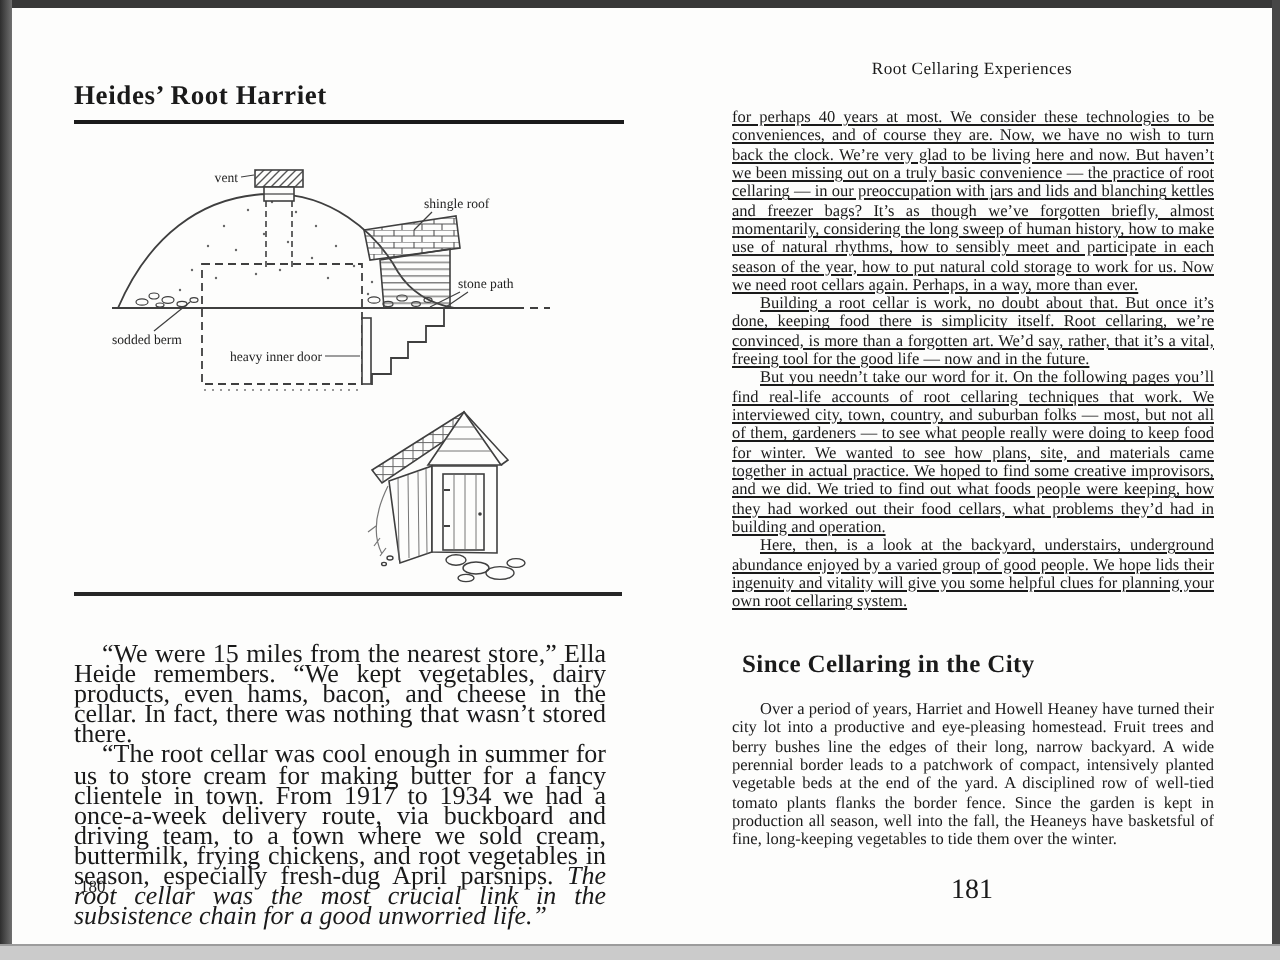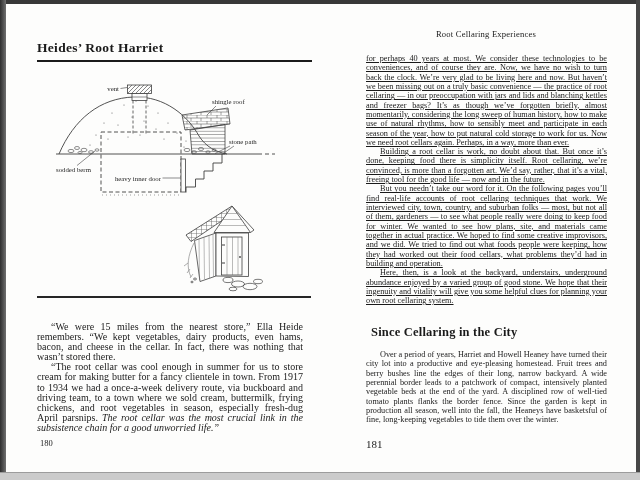--- a/index.html
+++ b/index.html
@@ -9,33 +9,33 @@
   .edge-top{position:absolute;left:0;top:0;width:640px;height:4px;background:#383838;}
   .edge-left{position:absolute;left:0;top:0;width:6px;height:473px;background:linear-gradient(to right,#2e2e2e,#707070);}
   .edge-right{position:absolute;right:0;top:0;width:4px;height:473px;background:#474747;}
   .edge-bottom{position:absolute;left:0;top:472px;width:640px;height:8px;background:#cbcbcb;border-top:1px solid #9c9c9c;box-sizing:border-box;}
 
   
   .heading-left{position:absolute;left:37px;top:40px;font-size:13.5px;font-weight:bold;letter-spacing:.3px;}
   .rule-heading{position:absolute;left:37px;top:60px;width:275px;height:2px;background:#1b1b1b;}
   .illustration{position:absolute;left:44px;top:73px;}
   .rule-under-figure{position:absolute;left:37px;top:296px;width:274px;height:1.5px;background:#262626;}
-  .body-left{position:absolute;left:37px;top:322px;width:266px;font-size:10px;line-height:10.1px;text-align:justify;}
+  .body-left{position:absolute;left:37px;top:322px;width:266px;font-size:13px;line-height:10.1px;text-align:justify;}
   .body-left p{margin:0;text-indent:14px;}
   .pageno-left{position:absolute;left:40px;top:438px;font-size:8.5px;}
 
   
   .running-head{position:absolute;left:366px;top:29px;width:240px;text-align:center;font-size:8.6px;letter-spacing:.2px;}
   .body-right{position:absolute;left:366px;top:54px;width:241px;font-size:8.25px;line-height:9.32px;text-align:justify;text-decoration:underline;}
   .body-right p{margin:0;text-indent:14px;}
   .body-right p.cont{text-indent:0;}
   .section-heading{position:absolute;left:371px;top:325px;font-size:12.5px;font-weight:bold;letter-spacing:.2px;}
   .body-right2{position:absolute;left:366px;top:350px;width:241px;font-size:8.25px;line-height:9.32px;text-align:justify;}
   .body-right2 p{margin:0;text-indent:14px;}
-  .pageno-right{position:absolute;left:366px;top:438px;width:240px;text-align:left;font-size:11px;}
+  .pageno-right{position:absolute;left:366px;top:438px;width:240px;text-align:center;font-size:14px;}
 
   .ital{font-style:italic;}
   svg text{font-family:"Liberation Serif",serif;font-size:6.8px;fill:#1f1f1f;}
 </style>
 </head>
 <body>
 
 <div class="screen">
 
   <div class="edge-top"></div>
@@ -164,21 +164,21 @@
   </div>
 
   <div class="pageno-left">180</div>
 
   <div class="running-head">Root Cellaring Experiences</div>
 
   <div class="body-right">
     <p class="cont">for perhaps 40 years at most. We consider these technologies to be conveniences, and of course they are. Now, we have no wish to turn back the clock. We’re very glad to be living here and now. But haven’t we been missing out on a truly basic convenience — the practice of root cellaring — in our preoccupation with jars and lids and blanching kettles and freezer bags? It’s as though we’ve forgotten briefly, almost momentarily, considering the long sweep of human history, how to make use of natural rhythms, how to sensibly meet and participate in each season of the year, how to put natural cold storage to work for us. Now we need root cellars again. Perhaps, in a way, more than ever.</p>
     <p>Building a root cellar is work, no doubt about that. But once it’s done, keeping food there is simplicity itself. Root cellaring, we’re convinced, is more than a forgotten art. We’d say, rather, that it’s a vital, freeing tool for the good life — now and in the future.</p>
     <p>But you needn’t take our word for it. On the following pages you’ll find real-life accounts of root cellaring techniques that work. We interviewed city, town, country, and suburban folks — most, but not all of them, gardeners — to see what people really were doing to keep food for winter. We wanted to see how plans, site, and materials came together in actual practice. We hoped to find some creative improvisors, and we did. We tried to find out what foods people were keeping, how they had worked out their food cellars, what problems they’d had in building and operation.</p>
-    <p>Here, then, is a look at the backyard, understairs, underground abundance enjoyed by a varied group of good stone. We hope that their ingenuity and vitality will give you some helpful clues for planning your own root cellaring system.</p>
+    <p>Here, then, is a look at the backyard, understairs, underground abundance enjoyed by a varied group of good people. We hope lids their ingenuity and vitality will give you some helpful clues for planning your own root cellaring system.</p>
   </div>
 
   <div class="section-heading">Since Cellaring in the City</div>
 
   <div class="body-right2">
     <p>Over a period of years, Harriet and Howell Heaney have turned their city lot into a productive and eye-pleasing homestead. Fruit trees and berry bushes line the edges of their long, narrow backyard. A wide perennial border leads to a patchwork of compact, intensively planted vegetable beds at the end of the yard. A disciplined row of well-tied tomato plants flanks the border fence. Since the garden is kept in production all season, well into the fall, the Heaneys have basketsful of fine, long-keeping vegetables to tide them over the winter.</p>
   </div>
 
   <div class="pageno-right">181</div>
 

